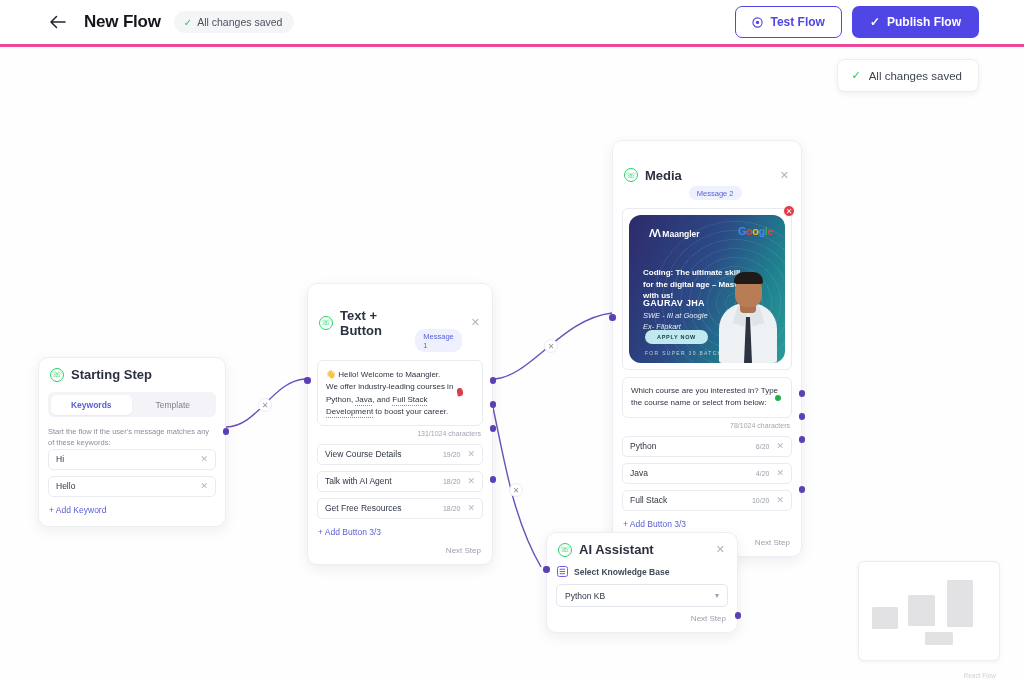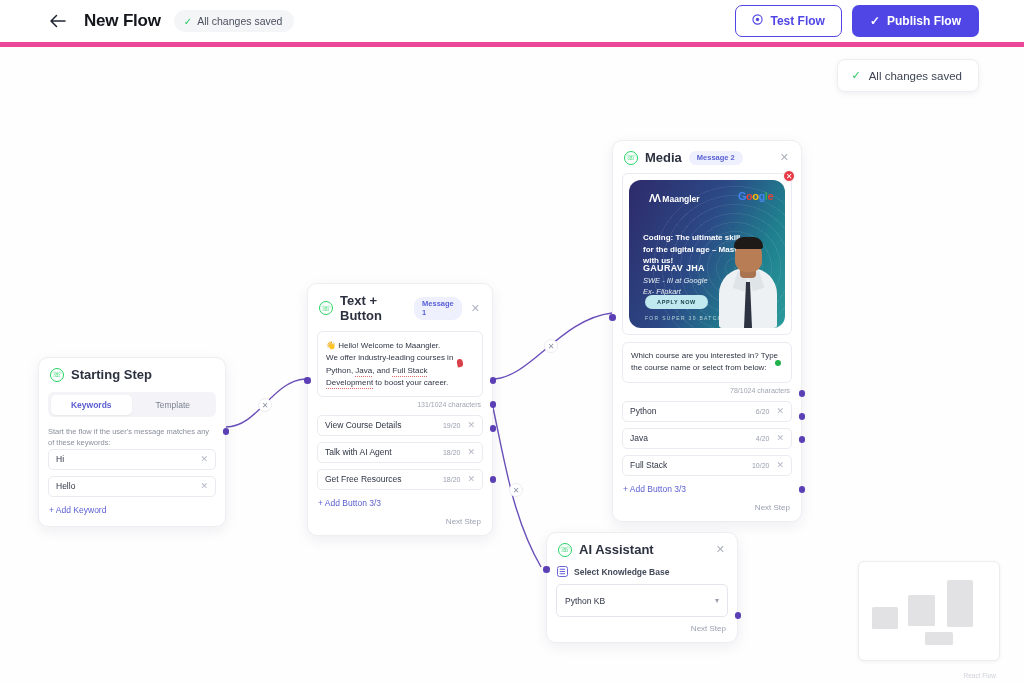--- a/index.html
+++ b/index.html
@@ -9,21 +9,21 @@
     background: #ffffff;
     overflow: hidden;
   }
   #root { position: relative; width: 1024px; height: 683px; }
 
   
   .header {
     position: absolute; top: 0; left: 0;
     width: 1024px; height: 47px;
     background: #ffffff;
-    border-bottom: 5px solid #ec4899;
+    border-bottom: 3px solid #ec4899;
     display: flex; align-items: center;
     z-index: 60;
   }
   .back-btn {
     margin-left: 44px; width: 26px; height: 26px;
     display: flex; align-items: center; justify-content: center;
     cursor: pointer; color: #1f2430;
   }
   .flow-title {
     margin-left: 14px;
@@ -36,21 +36,21 @@
     background: #f4f5f7; border-radius: 13px;
     padding: 5px 12px 5px 10px;
     font-size: 10.5px; color: #4b5160;
   }
   .saved-badge .chk { color: #22c55e; font-size: 10px; }
   .header-right {
     margin-left: auto; margin-right: 45px;
     display: flex; align-items: center; gap: 10px;
   }
   .btn-test {
-    display: flex; align-items: flex-start; gap: 7px;
+    display: flex; align-items: center; gap: 7px;
     border: 1.4px solid #4f46e5; color: #4f46e5;
     background: #fff; border-radius: 7px;
     padding: 8px 16px; font-size: 12px; font-weight: bold;
     cursor: pointer;
   }
   .btn-publish {
     display: flex; align-items: center; gap: 7px;
     background: #4f46e5; color: #fff; border: none;
     border-radius: 7px; padding: 9px 18px;
     font-size: 12px; font-weight: bold; cursor: pointer;
@@ -94,21 +94,22 @@
   .wa-icon {
     width: 14px; height: 14px; border-radius: 50%;
     border: 1.3px solid #25d366; color: #25d366;
     display: flex; align-items: center; justify-content: center;
     font-size: 8px; flex: none;
   }
   .node-title { font-size: 13px; color: #2c3140; font-weight: bold; }
   .msg-chip {
     background: #eef0fd; color: #5b62d6;
     font-size: 7.5px; border-radius: 9px; padding: 2.5px 8px;
-    font-weight: bold;
+    font-weight: normal;
+    margin-top: 36px;
   }
   .node-close {
     margin-left: auto; color: #aeb2bf; font-size: 11px;
     cursor: pointer; line-height: 1; padding: 0 2px;
   }
   .node-body { padding: 0 9px 9px 9px; }
 
   
   .field {
     display: flex; align-items: center;
@@ -219,21 +220,21 @@
 
   
   #node-ai { left: 546px; top: 485px; width: 192px; }
   .kb-label { display: flex; align-items: center; gap: 6px; font-size: 8.5px; color: #434959; font-weight: bold; margin: 1px 0 7px 1px; }
   .kb-icon {
     width: 11px; height: 11px; border: 1.2px solid #6a63d8; border-radius: 2.5px;
     color: #6a63d8; font-size: 7px; display: flex; align-items: center; justify-content: center;
   }
   .select {
     display: flex; align-items: center; border: 1px solid #e4e6ed; border-radius: 5px;
-    height: 33px; padding: 0 8px; font-size: 8.5px; color: #2f3545; cursor: pointer;
+    height: 23px; padding: 0 8px; font-size: 8.5px; color: #2f3545; cursor: pointer;
   }
   .select .chev { margin-left: auto; color: #9aa0af; font-size: 8px; }
 
   
   .minimap {
     position: absolute; right: 24px; bottom: 22px;
     width: 142px; height: 100px;
     background: #fff; border: 1px solid #ededf1; border-radius: 6px;
     box-shadow: 0 1px 4px rgba(0,0,0,.05); z-index: 55;
   }

